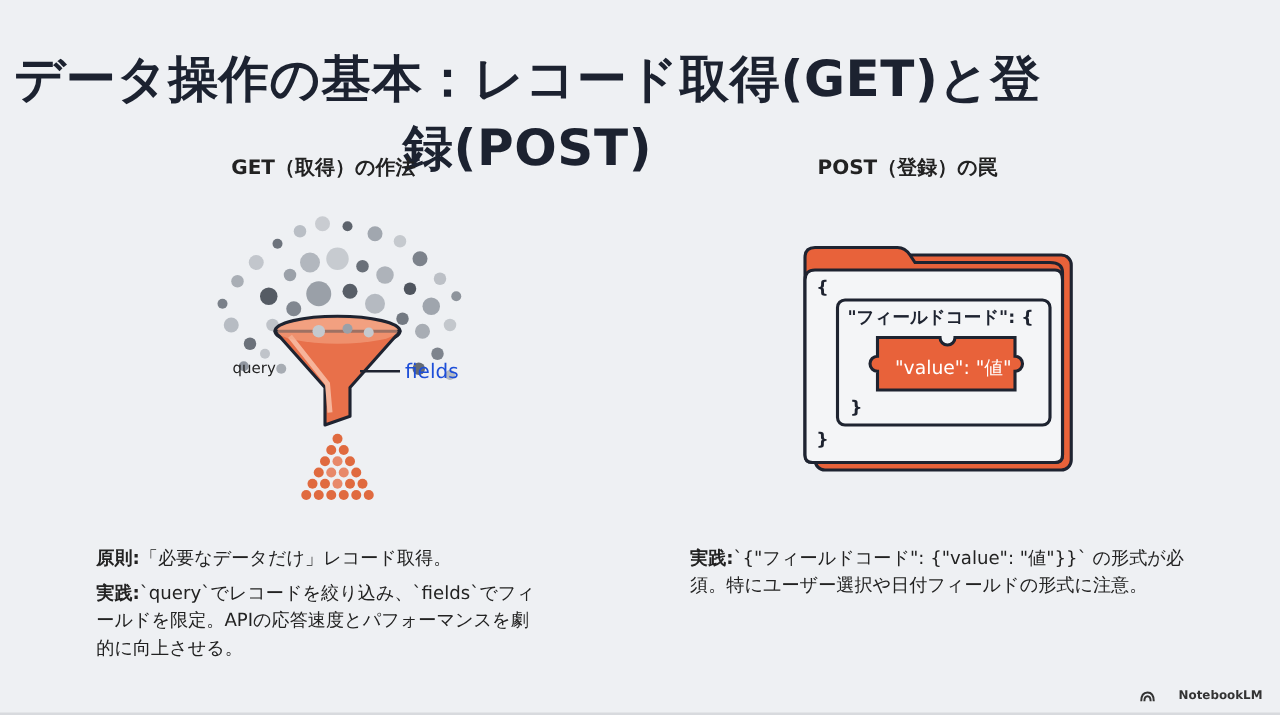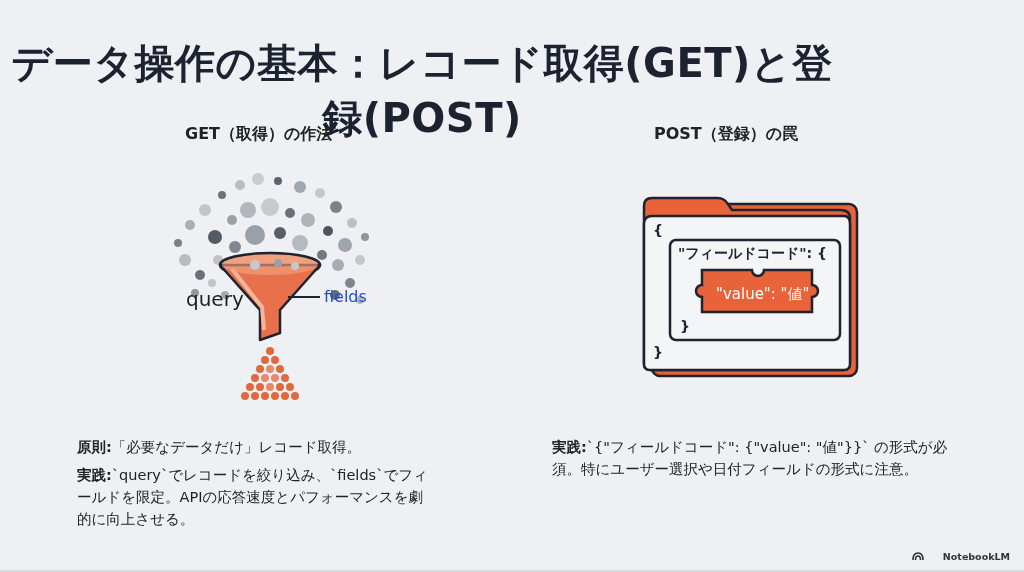--- a/index.html
+++ b/index.html
@@ -7,21 +7,21 @@
   .title { position:absolute; top:36px; left:0; width:844px; text-align:center; font-size:40px; font-weight:bold; color:#1c2230; letter-spacing:0.5px; }
   .col-head { position:absolute; top:124px; font-size:16px; font-weight:bold; color:#222; }
   .col-head.left { left:185px; }
   .col-head.right { left:654px; }
   .illus { position:absolute; }
   .text-block { position:absolute; font-size:14.5px; line-height:22px; color:#222; }
   .text-block p { margin-bottom:6px; }
   .text-block .lbl { font-weight:bold; }
   .left-text { left:77px; top:436px; width:360px; }
   .right-text { left:552px; top:436px; width:410px; }
-  .badge { position:absolute; right:14px; bottom:10px; font-size:9.5px; font-weight:bold; color:#333; display:flex; align-items:flex-start; gap:19px; }
+  .badge { position:absolute; right:14px; bottom:10px; font-size:9.5px; font-weight:bold; color:#333; display:flex; align-items:center; gap:19px; }
   .bottom-line { position:absolute; left:0; bottom:0; width:1024px; height:2px; background:#d8dade; }
 </style>
 </head>
 <body>
 
 <div class="title">データ操作の基本：レコード取得(GET)と登録(POST)</div>
 
 <div class="col-head left">GET（取得）の作法</div>
 <div class="col-head right">POST（登録）の罠</div>
 
@@ -91,21 +91,21 @@
       <circle cx="120" cy="222" r="4"></circle>
       <circle cx="130" cy="222" r="4"></circle>
     <circle cx="85" cy="231" r="4"></circle>
       <circle cx="95" cy="231" r="4"></circle>
       <circle cx="105" cy="231" r="4"></circle>
       <circle cx="115" cy="231" r="4"></circle>
       <circle cx="125" cy="231" r="4"></circle>
       <circle cx="135" cy="231" r="4"></circle>
   </g>
 </svg>
-<div class="illus" style="left:186px; top:287px; font-size:20px; color:#222;">query</div>
+<div class="illus" style="left:186px; top:287px; font-size:12px; color:#222;">query</div>
 <div class="illus" style="left:324px; top:287px; font-size:16px; color:#1d4ed8;">fields</div>
 
 <svg class="illus" style="left:640px; top:192px;" width="225" height="190" viewBox="0 0 225 190">
   <rect x="12" y="12" width="205" height="172" rx="8" fill="#e8623a" stroke="#1e2330" stroke-width="2.5"></rect>
   <path d="M4 14 Q4 6 12 6 L78 6 Q84 6 88 12 L92 18 L200 18 Q210 18 210 26 L210 172 Q210 178 204 178 L10 178 Q4 178 4 172 Z" fill="#e8623a" stroke="#1e2330" stroke-width="2.5"></path>
   <path d="M4 32 Q4 24 12 24 L204 24 Q210 24 210 32 L210 172 Q210 178 204 178 L10 178 Q4 178 4 172 Z" fill="#f4f5f7" stroke="#1e2330" stroke-width="2.5"></path>
   <rect x="30" y="48" width="170" height="100" rx="6" fill="#f4f5f7" stroke="#1e2330" stroke-width="2.5"></rect>
   <path d="M62 78 L112 78 A6 6 0 0 0 124 78 L172 78 L172 93 A6 6 0 0 1 172 105 L172 120 L62 120 L62 105 A6 6 0 0 1 62 93 Z" fill="#e8623a" stroke="#1e2330" stroke-width="2.5"></path>
 </svg>
 <div class="illus" style="left:653px; top:222px; font-size:14px; font-weight:bold;">{</div>

